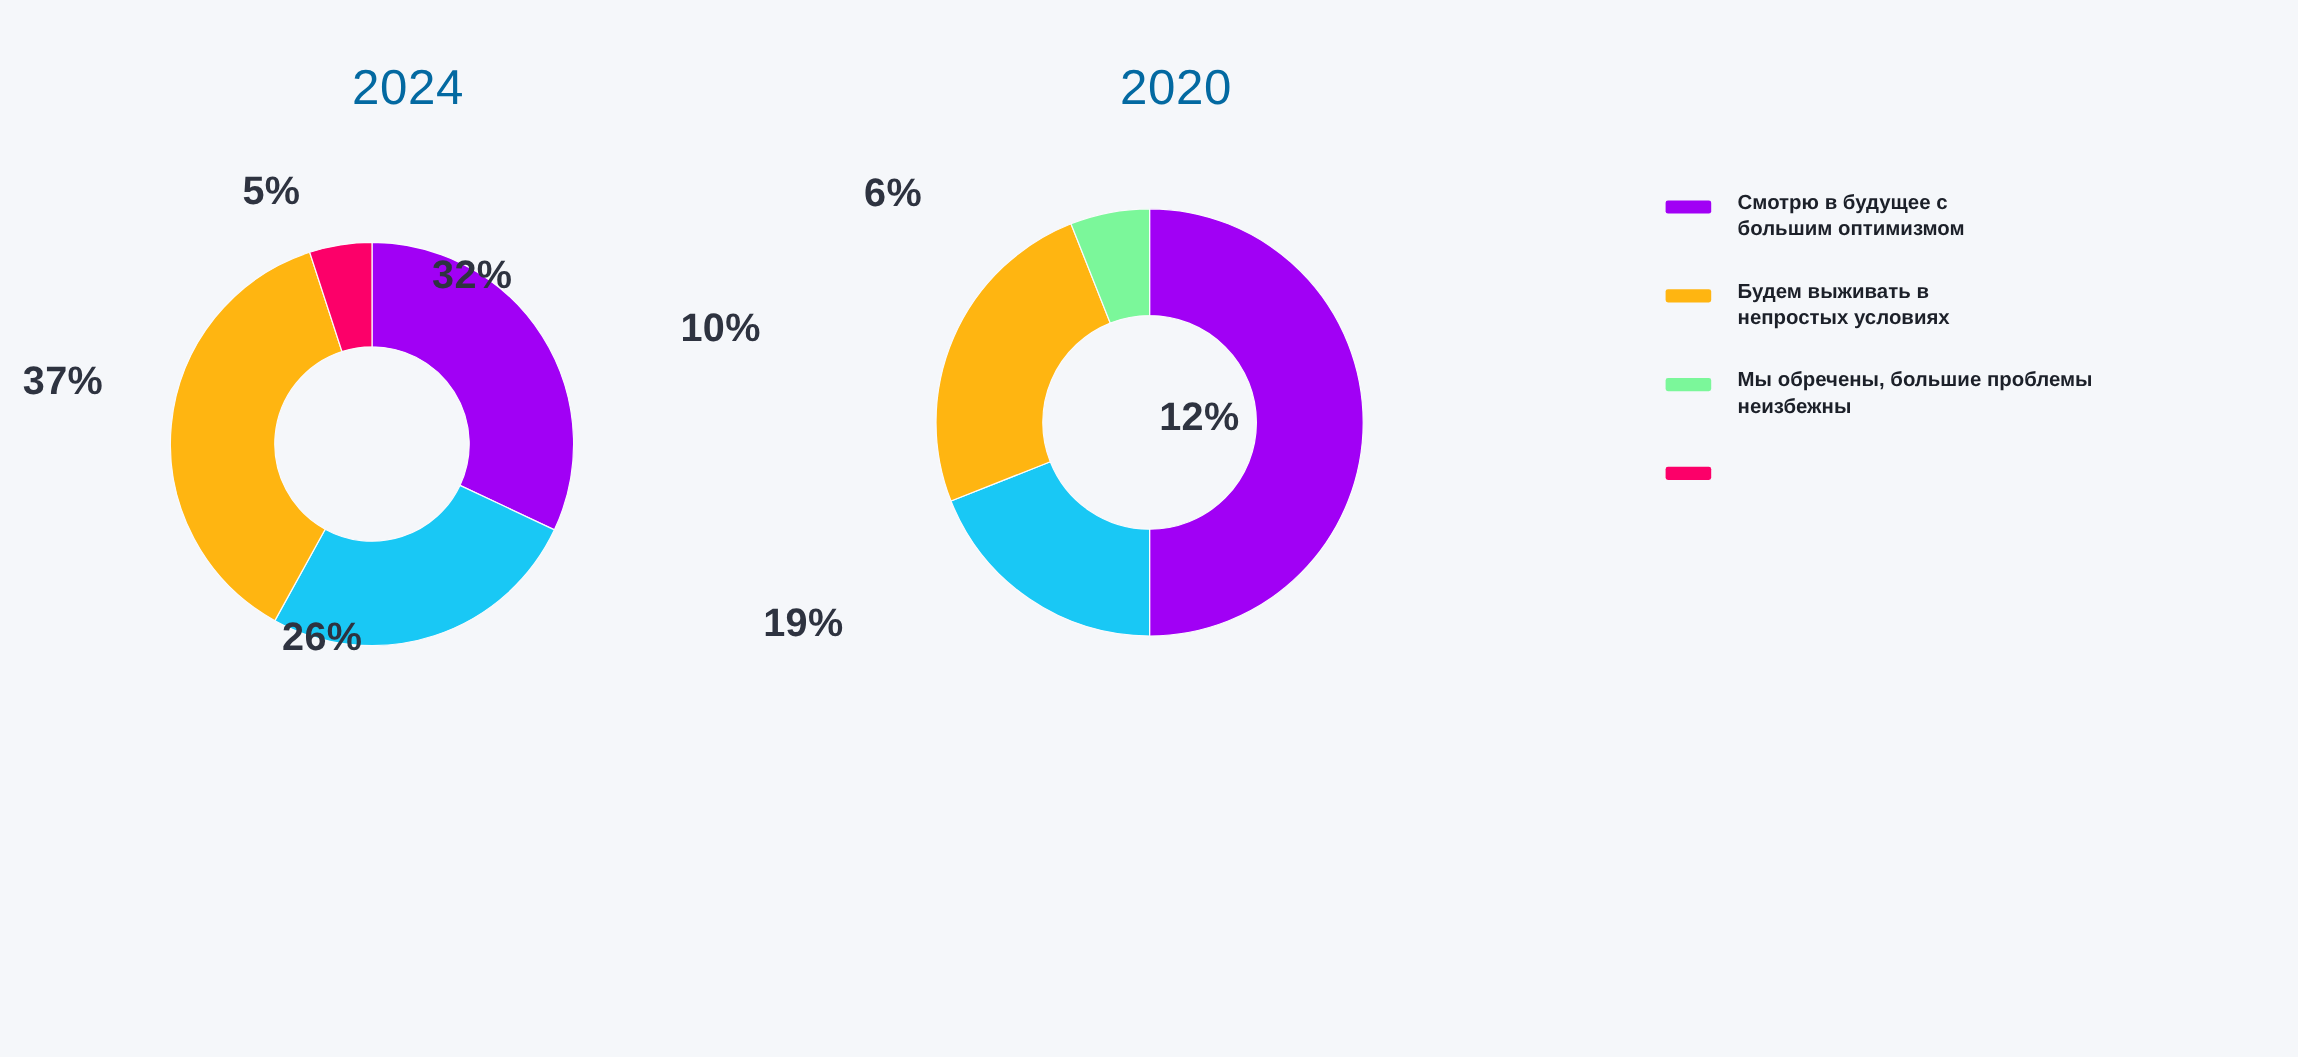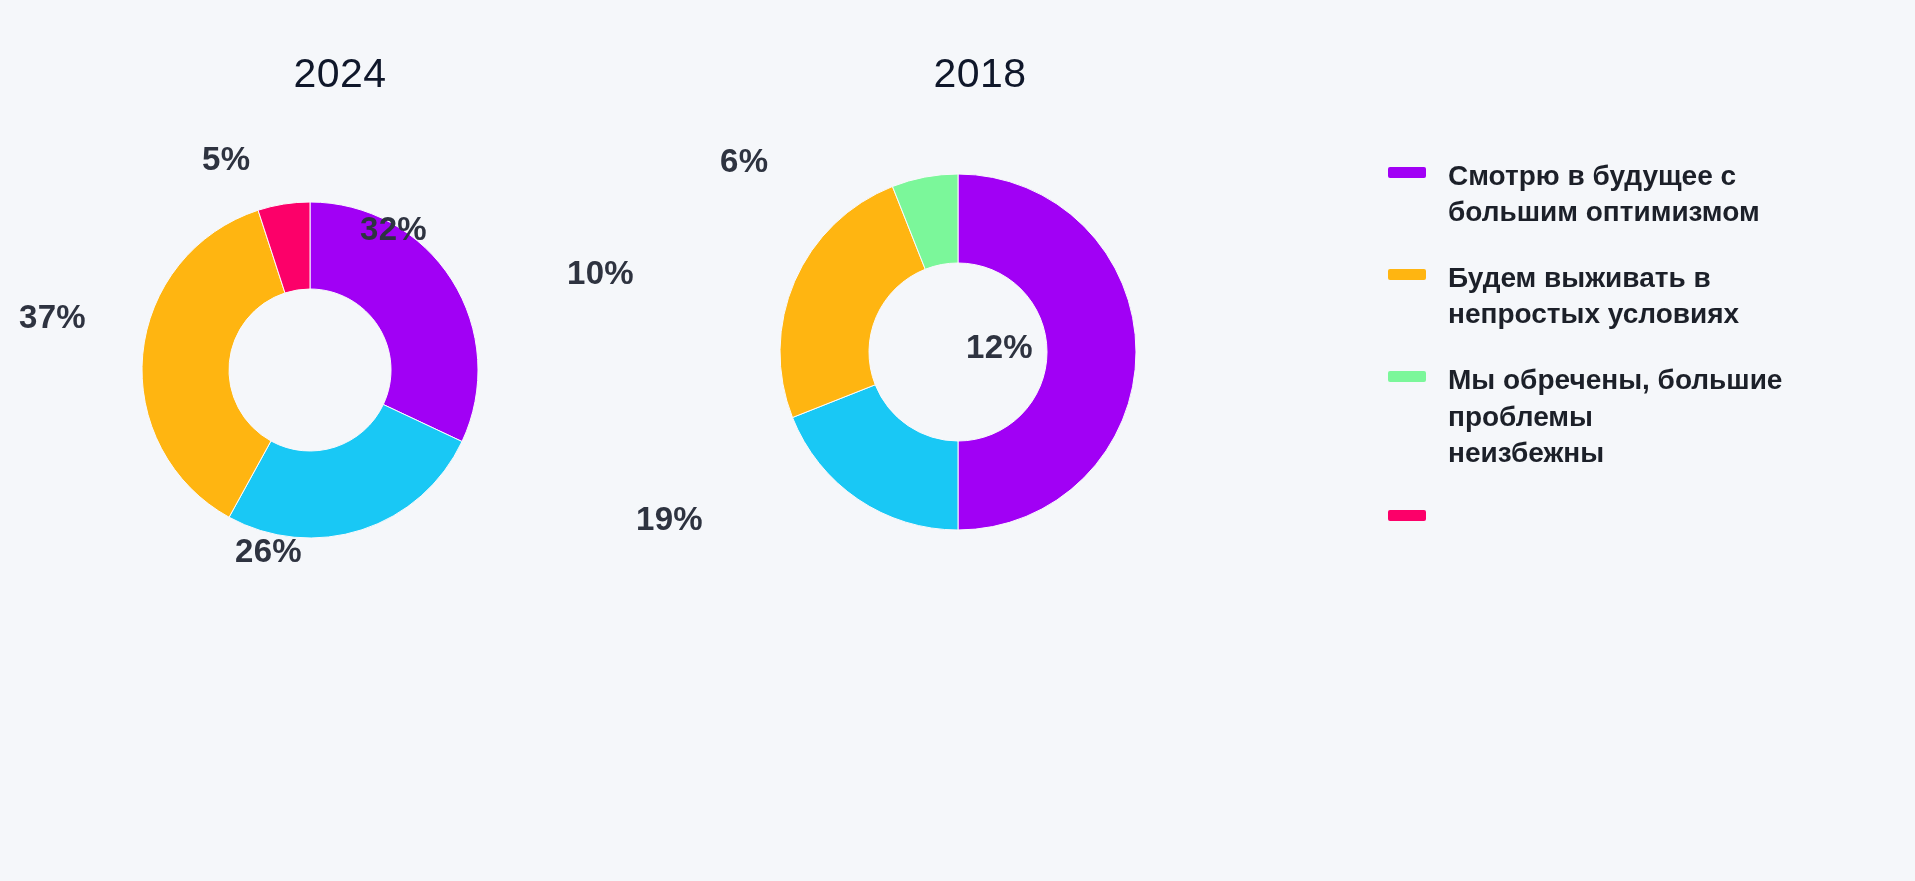--- a/index.html
+++ b/index.html
@@ -28,21 +28,21 @@
   #panel-2023 { left: 700px; top: 30px; width: 560px; height: 560px; }
 
   .chart-title {
     position: absolute;
     top: 20px;
     left: 0;
     width: 100%;
     text-align: center;
     font-size: 41px;
     font-weight: 400;
-    color: #0f172a;
+    color: #0369a1;
     letter-spacing: 0.5px;
     white-space: nowrap;
   }
 
   .donut-wrap {
     position: absolute;
   }
   #donut-2024-wrap { left: 80px;  top: 170px; width: 340px; height: 340px; }
   #donut-2023-wrap { left: 78px;  top: 142px; width: 360px; height: 360px; }
   .donut-svg { display: block; width: 100%; height: 100%; }
@@ -70,21 +70,21 @@
   }
   .legend-swatch {
     flex: 0 0 auto;
     width: 38px;
     height: 11px;
     border-radius: 2px;
     margin-top: 9px;
     margin-right: 22px;
   }
   .legend-label {
-    font-size: 28px;
+    font-size: 17px;
     font-weight: 700;
     color: #1c2029;
     line-height: 1.29;
     max-width: 440px;
     white-space: pre-line;
   }
 </style>
 </head>
 <body>
 
@@ -98,27 +98,27 @@
         <g id="slices-2024">
             <path d="M 170 2 A 168 168 0 0 1 322.0109448142913 241.53092098293223 L 243.29099124974758 204.4881226167709 A 81 81 0 0 0 170 89 Z" fill="#a100f5" stroke="#fafafc" stroke-width="1"></path>
             <path d="M 322.0109448142913 241.53092098293223 A 168 168 0 0 1 89.06538275091187 317.2195222473691 L 130.97795239776107 240.98084108355295 A 81 81 0 0 0 243.29099124974758 204.4881226167709 Z" fill="#19c8f5" stroke="#fafafc" stroke-width="1"></path>
             <path d="M 89.06538275091187 317.2195222473691 A 168 168 0 0 1 118.0851449450088 10.222505262414217 L 144.96962345562923 92.96442218009257 A 81 81 0 0 0 130.97795239776107 240.98084108355295 Z" fill="#ffb511" stroke="#fafafc" stroke-width="1"></path>
             <path d="M 118.0851449450088 10.222505262414217 A 168 168 0 0 1 169.99999999999997 2 L 169.99999999999997 89 A 81 81 0 0 0 144.96962345562923 92.96442218009257 Z" fill="#fc0069" stroke="#fafafc" stroke-width="1"></path>
           </g>
       </svg>
     </div>
 
     <div class="slice-label" style="left:300px; top:180px;">32%</div>
-    <div class="slice-label" style="left:175px; top:502px;">26%</div>
+    <div class="slice-label" style="left:175px; top:482px;">26%</div>
     <div class="slice-label" style="left:-41px; top:268px;text-align:center;">37%</div>
     <div class="slice-label" style="left:142px; top:110px;">5%</div>
   </div>
 
   <div class="chart-panel" id="panel-2023">
-    <div class="chart-title">2018</div>
+    <div class="chart-title">2020</div>
 
     <div class="donut-wrap" id="donut-2023-wrap">
       <svg class="donut-svg" viewBox="0 0 360 360">
         <g id="slices-2023">
             <path d="M 180 2 A 178 178 0 0 1 180 358 L 180 269 A 89 89 0 0 0 180 91 Z" fill="#a100f5" stroke="#fafafc" stroke-width="1"></path>
             <path d="M 180 358 A 178 178 0 0 1 14.499785511891304 245.52617037787277 L 97.24989275594565 212.76308518893637 A 89 89 0 0 0 180 269 Z" fill="#19c8f5" stroke="#fafafc" stroke-width="1"></path>
             <path d="M 14.499785511891304 245.52617037787277 A 178 178 0 0 1 114.47382962212721 14.499785511891304 L 147.2369148110636 97.24989275594565 A 89 89 0 0 0 97.24989275594565 212.76308518893637 Z" fill="#ffb511" stroke="#fafafc" stroke-width="1"></path>
             <path d="M 114.47382962212721 14.499785511891304 A 178 178 0 0 1 179.99999999999997 2 L 179.99999999999997 91 A 89 89 0 0 0 147.2369148110636 97.24989275594565 Z" fill="#7bf79a" stroke="#fafafc" stroke-width="1"></path>
           </g>
       </svg>

